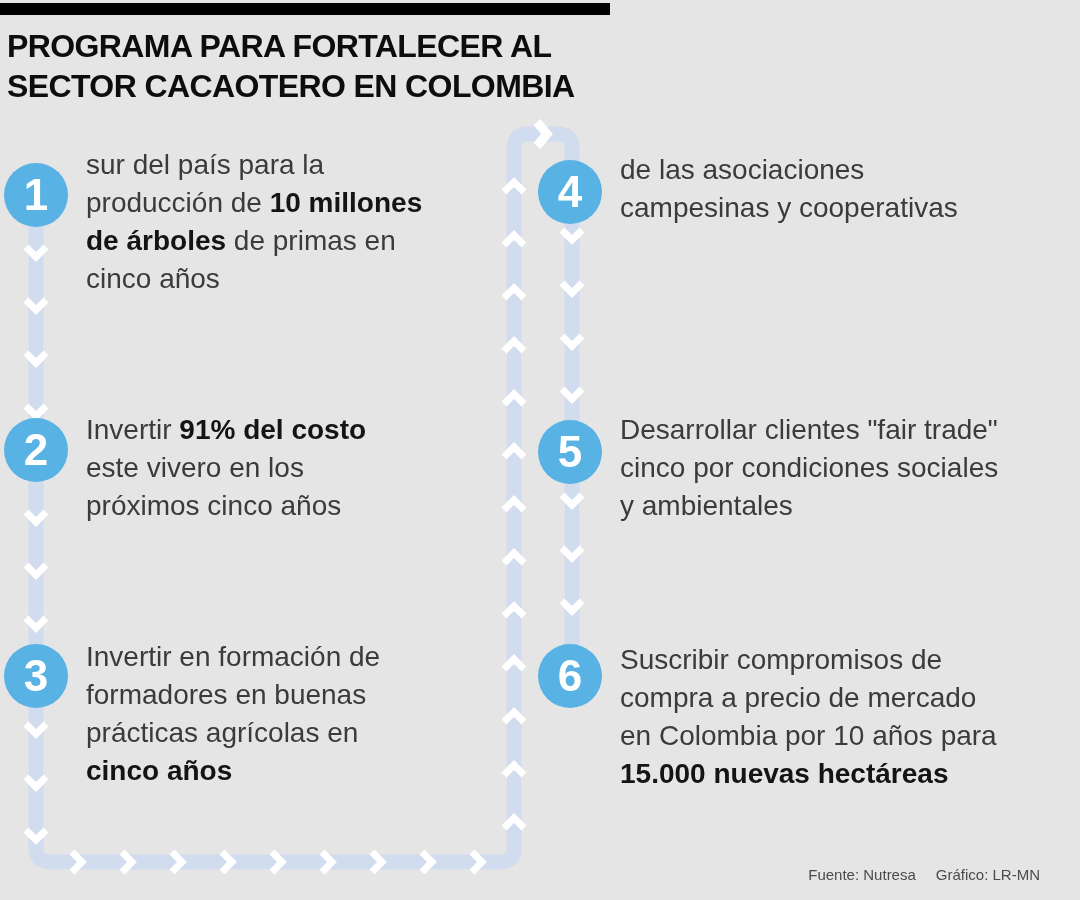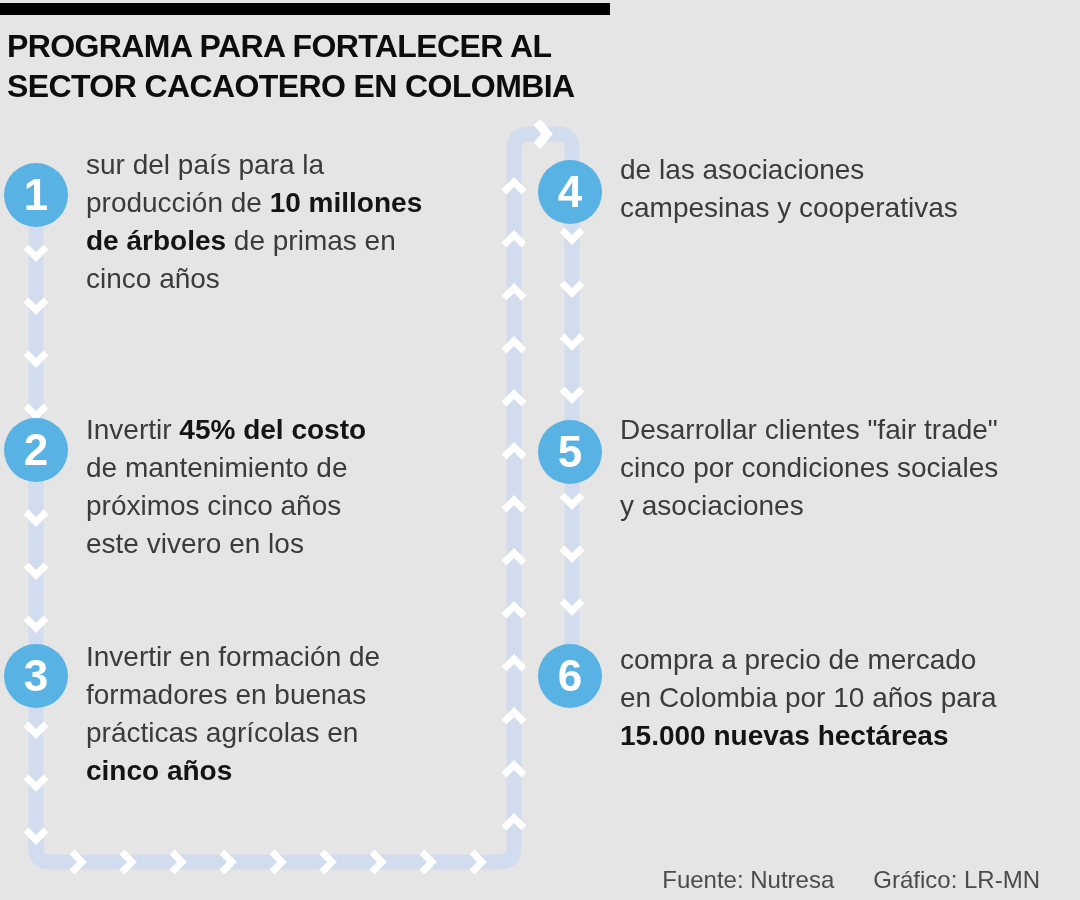--- a/index.html
+++ b/index.html
@@ -77,22 +77,22 @@
   .b1 { left: 4px;   top: 163px; }  .t1 { left: 86px;  top: 146px; }
   .b2 { left: 4px;   top: 418px; }  .t2 { left: 86px;  top: 411px; }
   .b3 { left: 4px;   top: 644px; }  .t3 { left: 86px;  top: 638px; }
   .b4 { left: 538px; top: 160px; }  .t4 { left: 620px; top: 151px; }
   .b5 { left: 538px; top: 420px; }  .t5 { left: 620px; top: 411px; }
   .b6 { left: 538px; top: 644px; }  .t6 { left: 620px; top: 641px; }
   .footer {
     position: absolute;
     top: 866px; right: 40px;
     display: flex;
-    gap: 39px;
-    font-size: 24px;
+    gap: 20px;
+    font-size: 15px;
     color: var(--footer-text);
     z-index: 2;
   }
 </style>
 </head>
 <body>
 
 <div class="canvas">
 
   <div class="top-bar"></div>
@@ -159,24 +159,23 @@
         <div class="line"><span>sur del país para la</span></div>
         <div class="line"><span>producción de </span><span class="b">10 millones</span></div>
         <div class="line"><span class="b">de árboles</span><span> de primas en</span></div>
         <div class="line"><span>cinco años</span></div>
       </div>
   </div>
 
   <div class="item">
     <span class="badge b2">2</span>
     <div class="text t2">
-        <div class="line"><span>Invertir </span><span class="b">45% del costo</span></div>
-        <div class="line"><span>de mantenimiento de</span></div>
+        <div class="line"><span>Invertir </span><span class="b">91% del costo</span></div>
+        <div class="line"><span>este vivero en los</span></div>
         <div class="line"><span>próximos cinco años</span></div>
-        <div class="line"><span>este vivero en los</span></div>
       </div>
   </div>
 
   <div class="item">
     <span class="badge b3">3</span>
     <div class="text t3">
         <div class="line"><span>Invertir en formación de</span></div>
         <div class="line"><span>formadores en buenas</span></div>
         <div class="line"><span>prácticas agrícolas en</span></div>
         <div class="line"><span class="b">cinco años</span></div>
@@ -189,27 +188,28 @@
         <div class="line"><span>de las asociaciones</span></div>
         <div class="line"><span>campesinas y cooperativas</span></div>
       </div>
   </div>
 
   <div class="item">
     <span class="badge b5">5</span>
     <div class="text t5">
         <div class="line"><span>Desarrollar clientes "fair trade"</span></div>
         <div class="line"><span>cinco por condiciones sociales</span></div>
-        <div class="line"><span>y asociaciones</span></div>
+        <div class="line"><span>y ambientales</span></div>
       </div>
   </div>
 
   <div class="item">
     <span class="badge b6">6</span>
     <div class="text t6">
+        <div class="line"><span>Suscribir compromisos de</span></div>
         <div class="line"><span>compra a precio de mercado</span></div>
         <div class="line"><span>en Colombia por 10 años para</span></div>
         <div class="line"><span class="b">15.000 nuevas hectáreas</span></div>
       </div>
   </div>
 
   <div class="footer">
     <span>Fuente: Nutresa</span>
     <span>Gráfico: LR-MN</span>
   </div>

